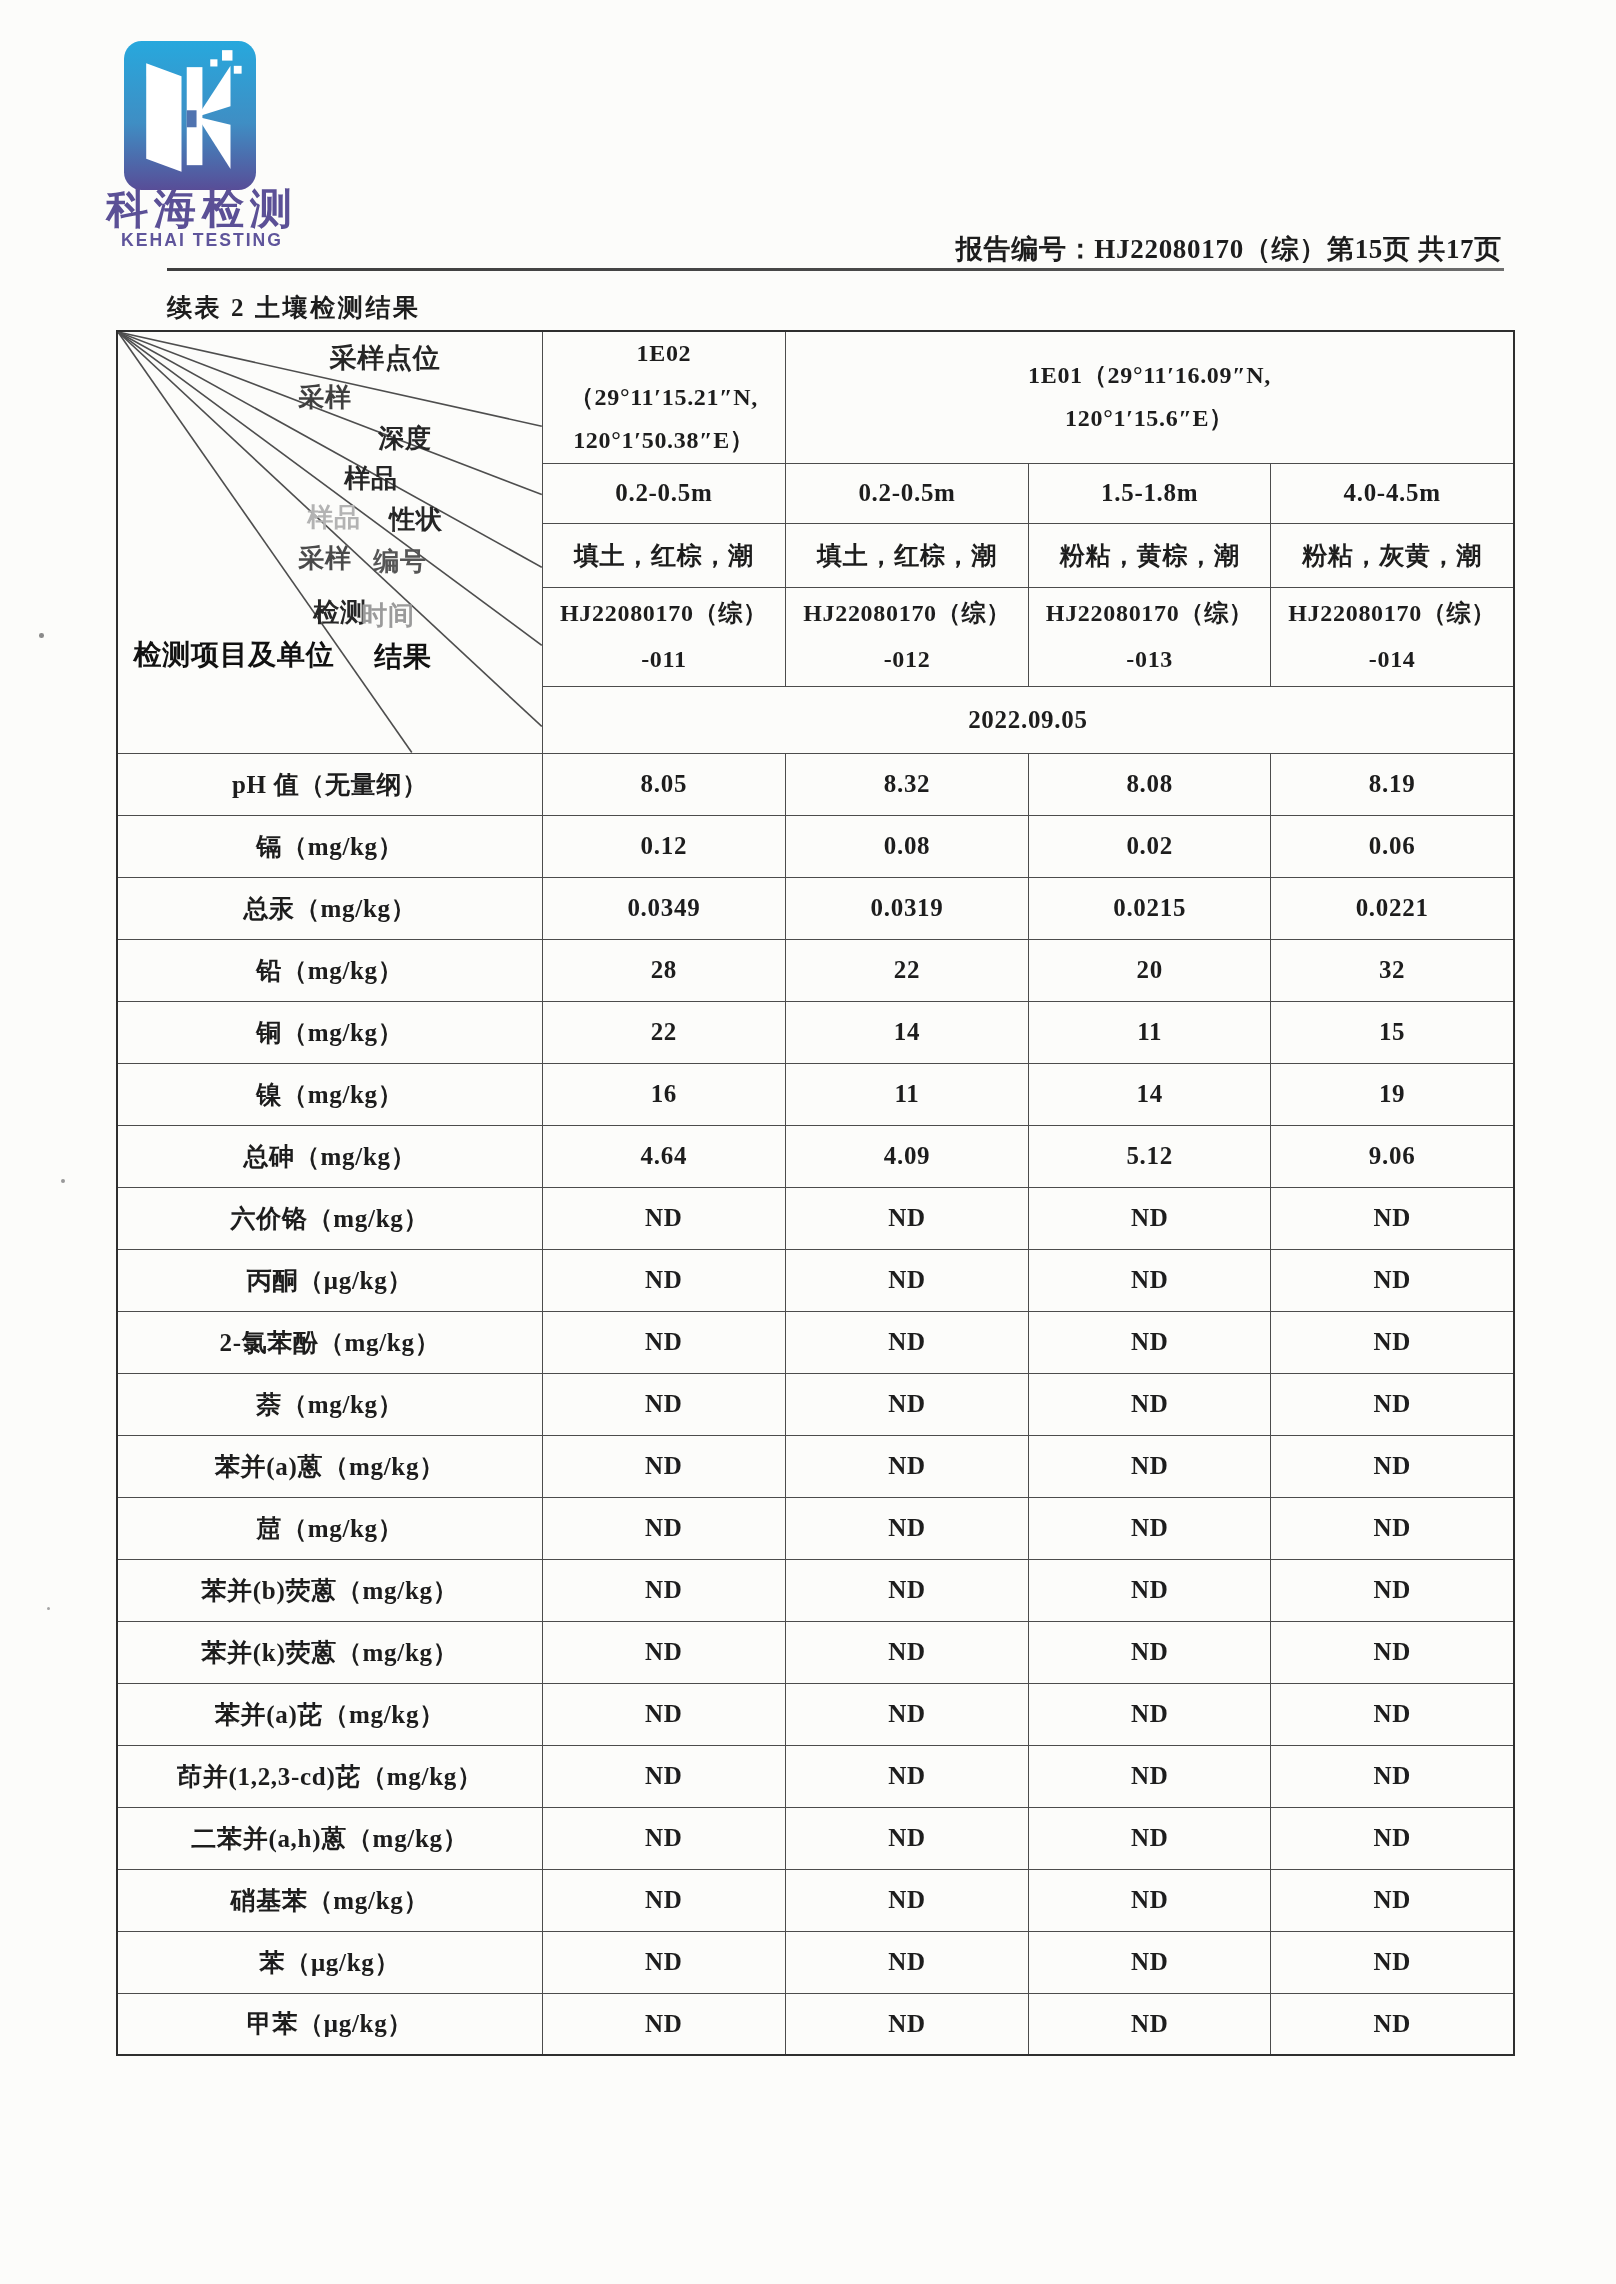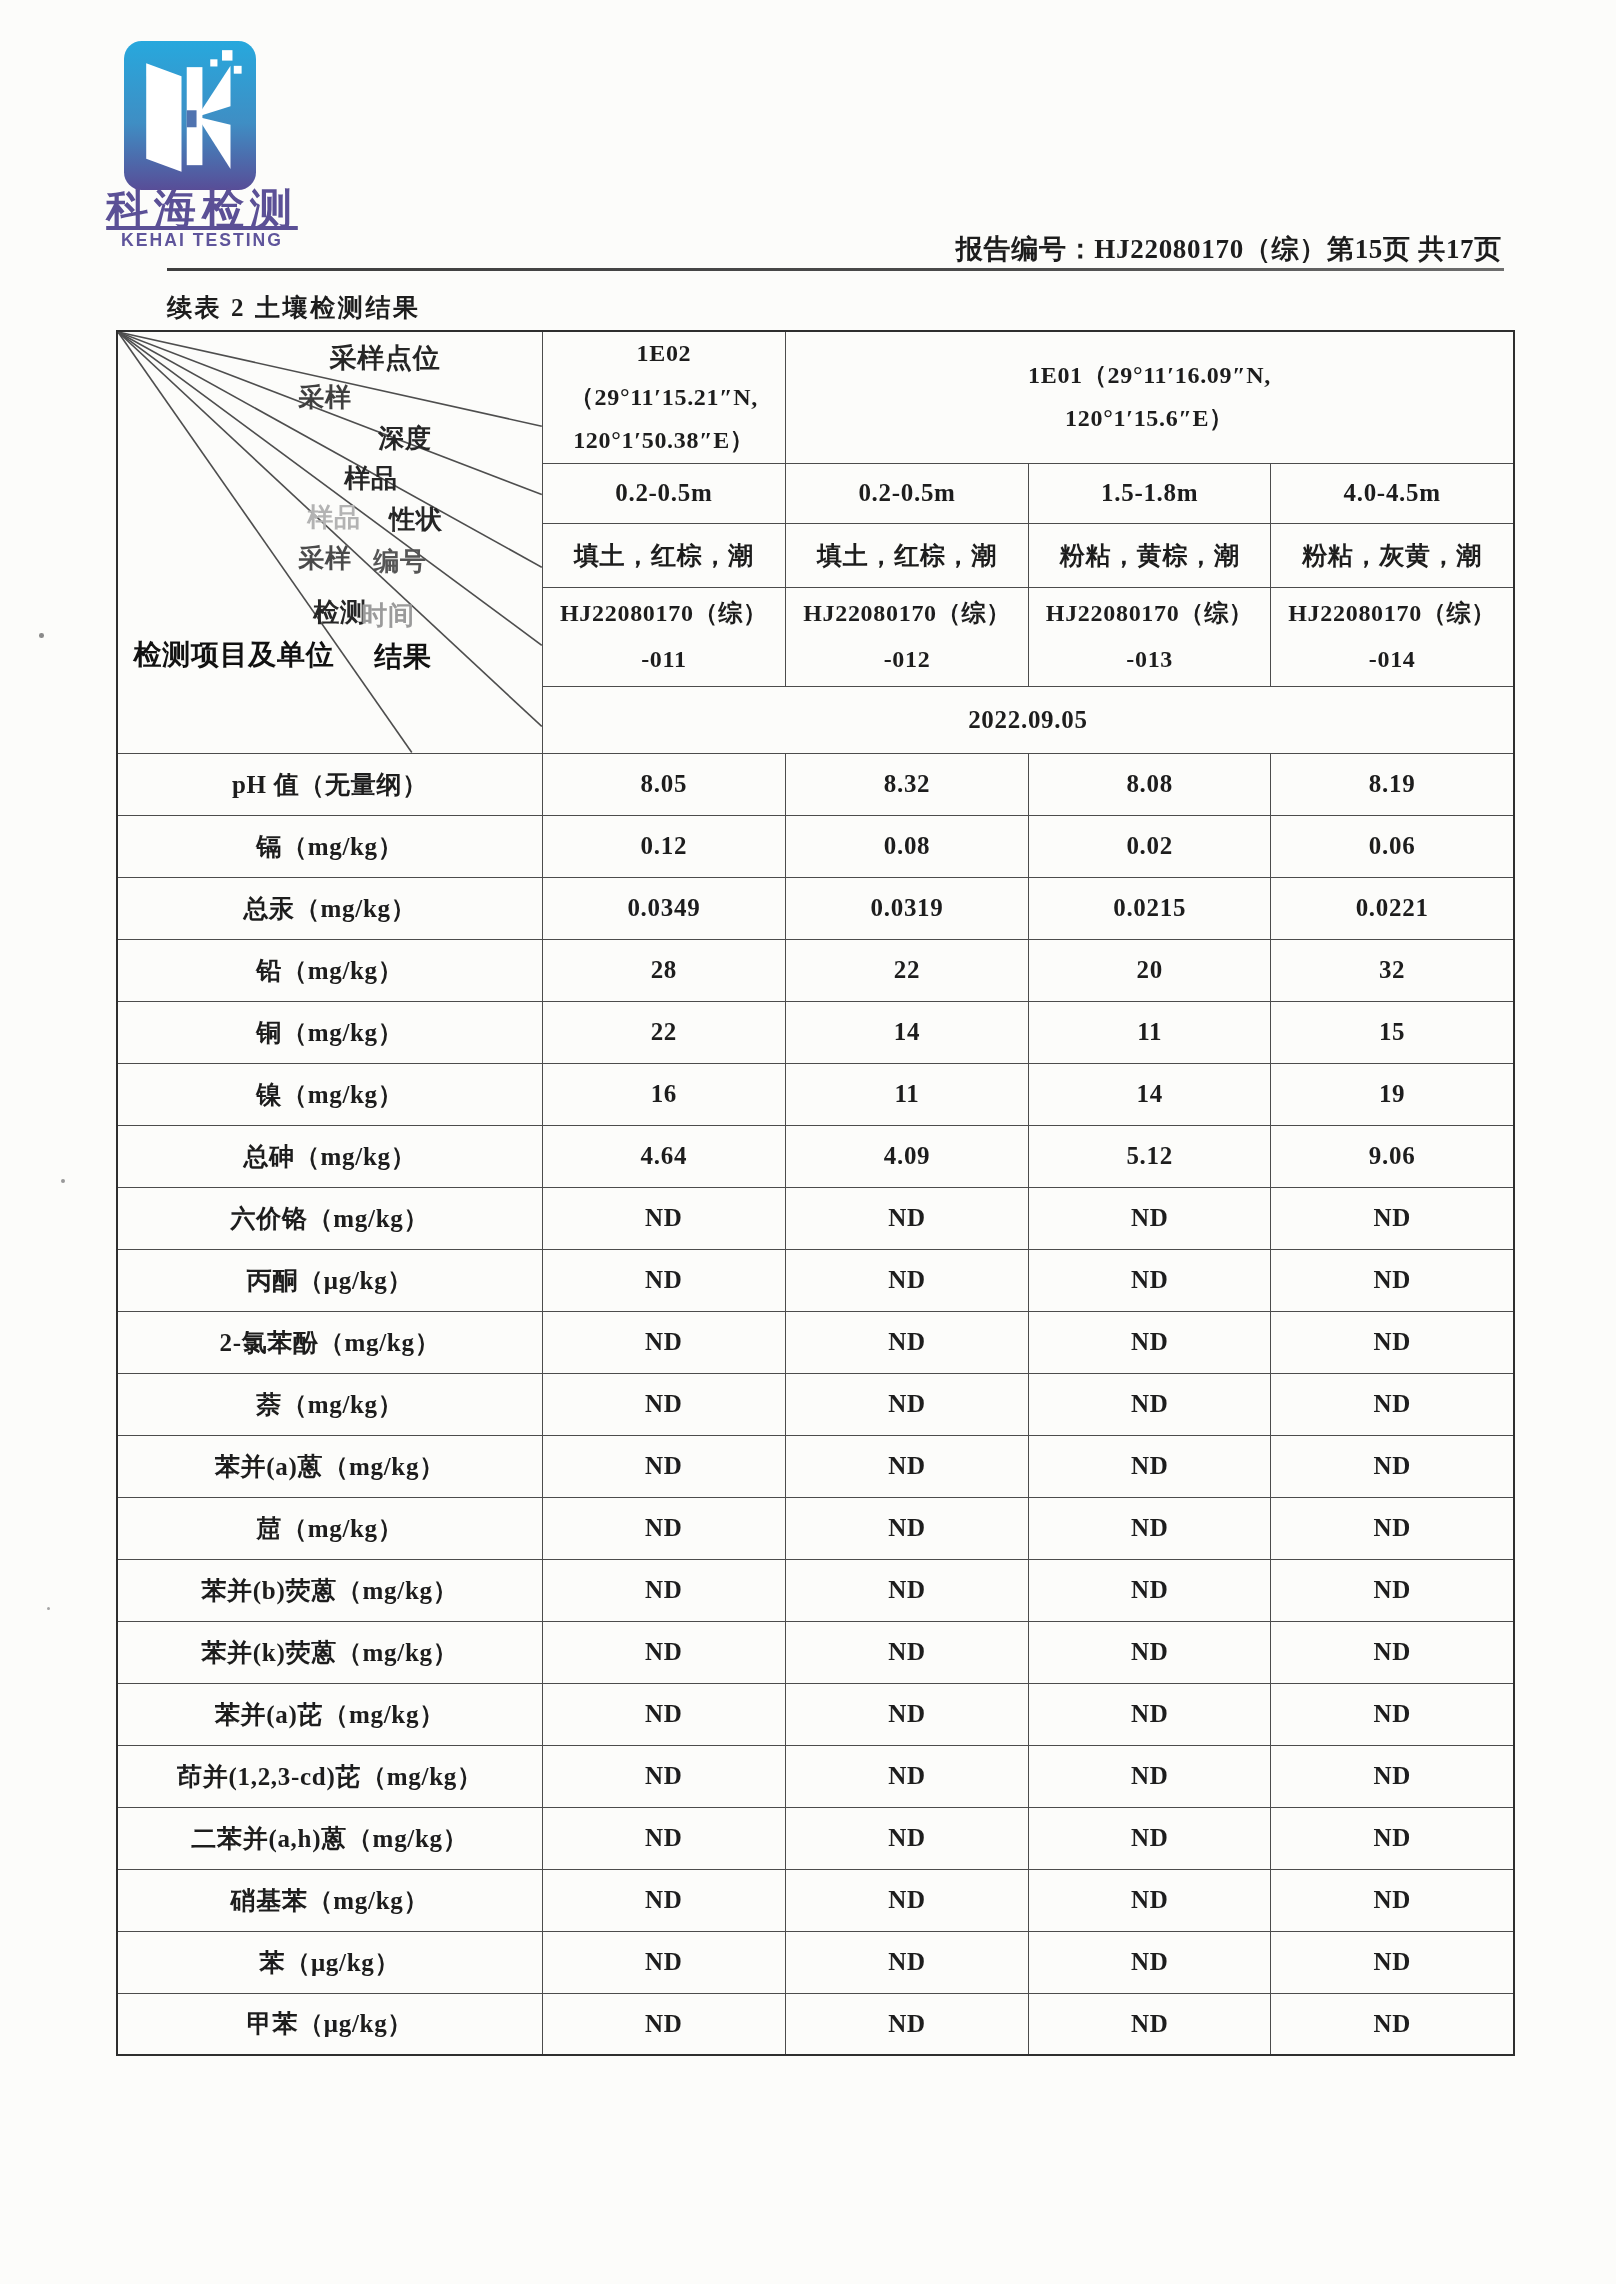--- a/index.html
+++ b/index.html
@@ -5,21 +5,21 @@
   html,body{margin:0;padding:0;background:#d9d9d9;}
   .page{
     position:relative;width:1616px;height:2284px;background:#fcfcfa;
     font-family:"Liberation Serif","DejaVu Serif",serif;color:#1d1d1d;overflow:hidden;
   }
   
   .logo-block{position:absolute;left:91px;top:36px;width:313px;height:228px;}
   .logo-icon{position:absolute;left:33px;top:5.2px;width:132px;height:149px;}
   .logo-cn{position:absolute;left:6.5px;top:145px;width:209px;text-align:center;
     font-size:42px;font-weight:bold;letter-spacing:5.9px;color:#5b5096;
-    font-family:"Liberation Sans","DejaVu Sans",sans-serif;white-space:nowrap;text-decoration:underline;}
+    font-family:"Liberation Sans","DejaVu Sans",sans-serif;white-space:nowrap;}
   .logo-en{position:absolute;left:6.5px;top:194px;width:209px;text-align:center;
     font-size:17.6px;font-weight:bold;letter-spacing:2px;color:#5f559b;
     font-family:"Liberation Sans","DejaVu Sans",sans-serif;white-space:nowrap;}
   
   .report-no{position:absolute;top:231px;right:114px;font-size:27px;font-weight:bold;
     letter-spacing:0.7px;white-space:nowrap;}
   .header-rule{position:absolute;left:167px;top:268px;width:1337px;height:3.3px;
     background:linear-gradient(to right,#3e3e3e,#4a4a4a 60%,#6e6e6e);}
   .table-title{position:absolute;left:167px;top:291px;font-size:25px;font-weight:bold;
     letter-spacing:2.6px;white-space:nowrap;}

